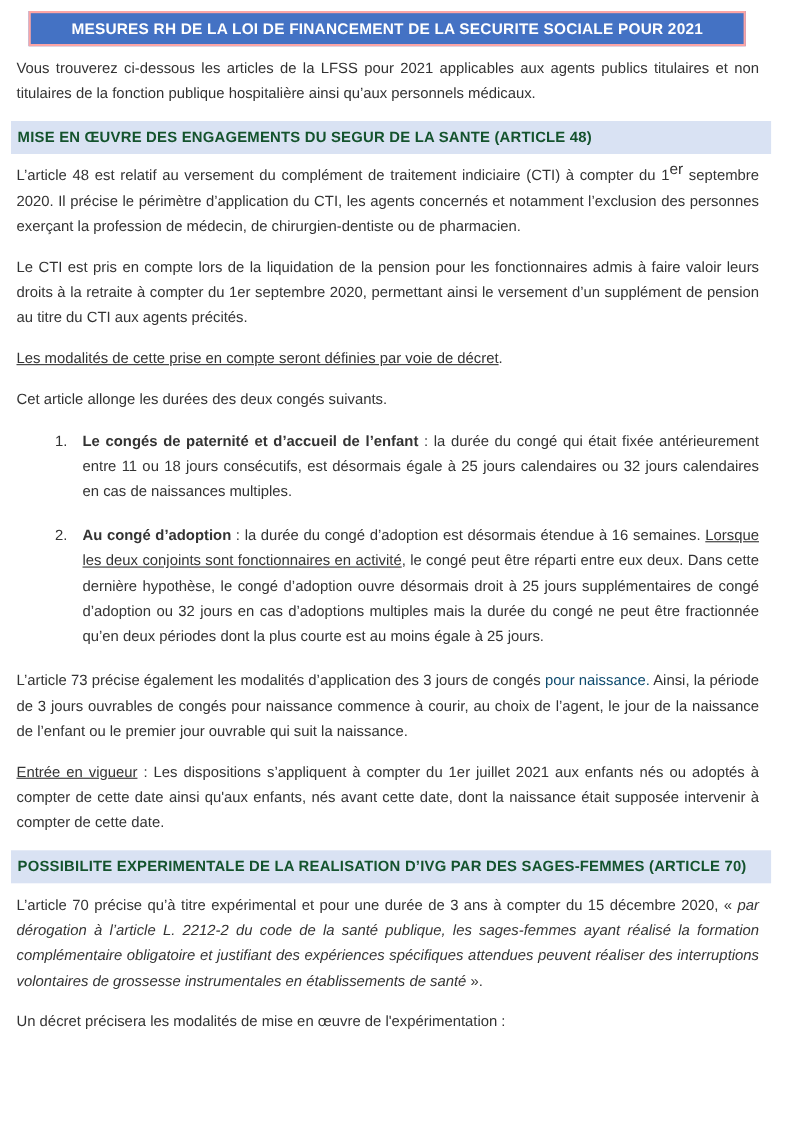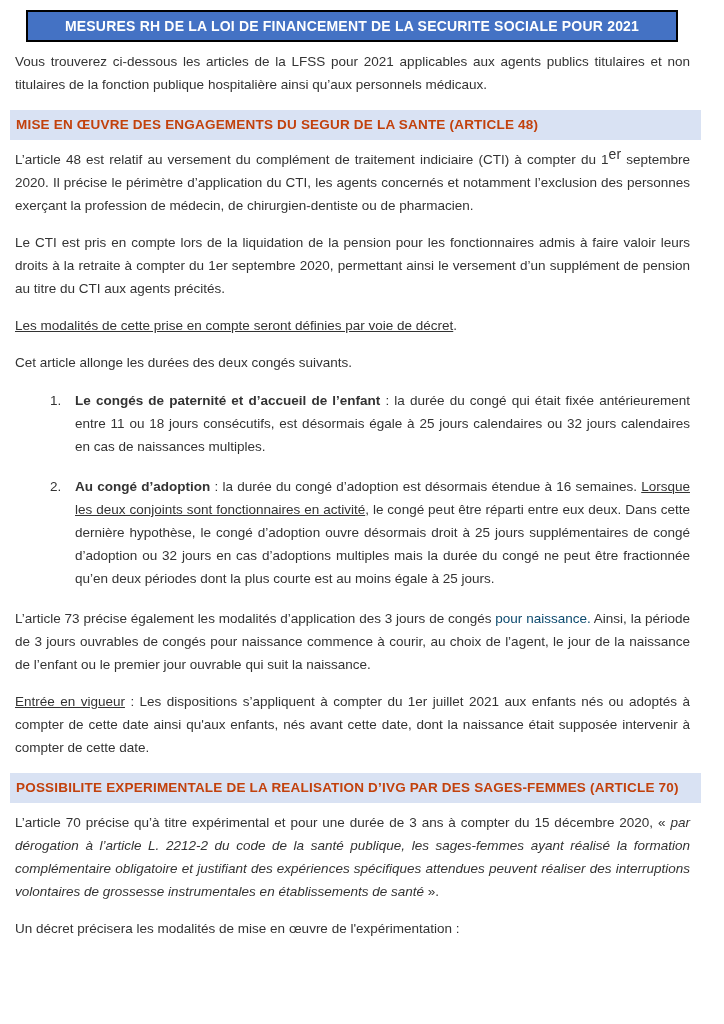--- a/index.html
+++ b/index.html
@@ -15,39 +15,39 @@
     color: #333333;
   }
   .page {
     width: 724px;
     height: 1024px;
     padding: 10px 34px 0 15px;
     background: #ffffff;
   }
   .title-box {
     margin: 0 12px 0 11px;
-    border: 2px solid #000000;
+    border: 2px solid #fca5a5;
     background: #4472C4;
     color: #FFFFFF;
     font-weight: bold;
     font-size: 14px;
     line-height: 20px;
     text-align: center;
     padding: 4px 8px;
     letter-spacing: 0.2px;
   }
   .intro { margin-top: 17px; }
   p.body-p {
     text-align: justify;
     margin-top: 8px;
     margin-bottom: 14px;
   }
   .section-heading {
     background: #D9E2F3;
-    color: #c2410c;
+    color: #14532d;
     font-weight: bold;
     font-size: 13.5px;
     line-height: 24px;
     text-align: justify;
     margin: 10px -11px 6px -5px;
     padding: 3px 10px 3px 6px;
     letter-spacing: 0.2px;
   }
   .u { text-decoration: underline; }
   .b { font-weight: bold; }

